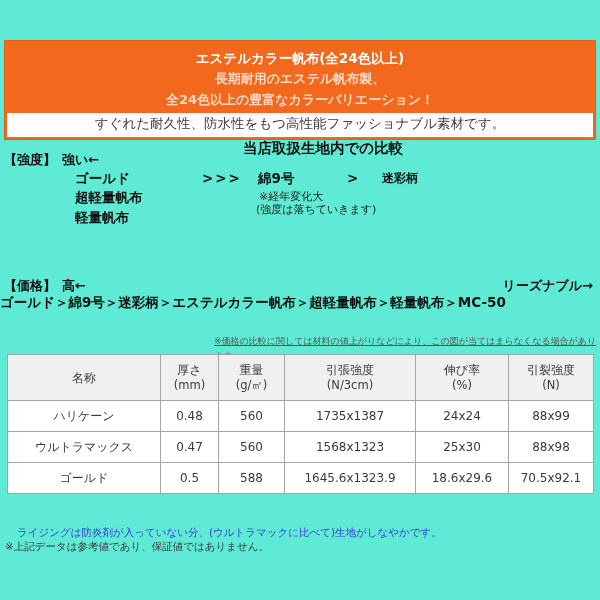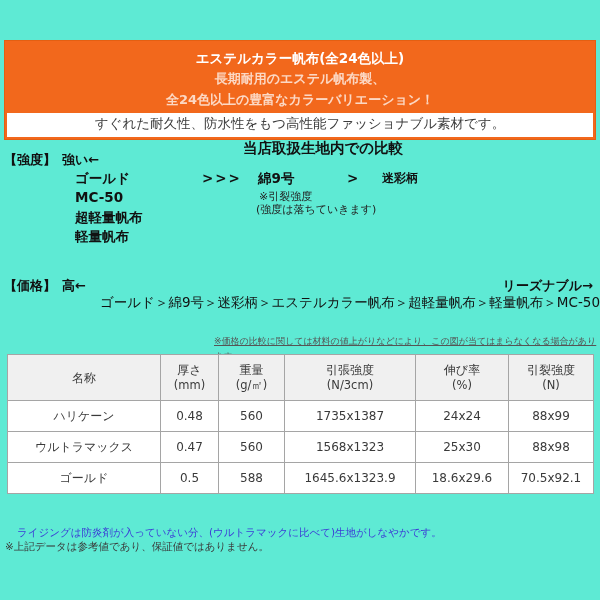--- a/index.html
+++ b/index.html
@@ -19,21 +19,21 @@
   .str-items{position:absolute;left:75px;top:169px;font-size:13.5px;font-weight:bold;line-height:19.3px;color:#111;}
   .str-op1{position:absolute;left:202px;top:170px;font-size:13.5px;font-weight:bold;letter-spacing:2px;color:#111;}
   .str-cotton{position:absolute;left:258px;top:170px;font-size:13.5px;font-weight:bold;color:#111;}
   .str-op2{position:absolute;left:347px;top:170px;font-size:13.5px;font-weight:bold;color:#111;}
   .str-camo{position:absolute;left:382px;top:170px;font-size:12px;font-weight:bold;color:#111;}
   .aging1{position:absolute;left:259px;top:189px;font-size:11px;color:#222;}
   .aging2{position:absolute;left:256px;top:202px;font-size:11px;color:#222;}
 
   
   .price-reasonable{position:absolute;right:7px;top:277px;font-size:13px;font-weight:bold;color:#111;}
-  .price-order{position:absolute;left:0;top:294px;width:100%;text-align:right;font-size:13.5px;font-weight:normal;color:#111;}
+  .price-order{position:absolute;left:0;top:294px;width:100%;text-align:left;font-size:13.5px;font-weight:bold;color:#111;}
   .price-note{position:absolute;left:214px;top:334px;font-size:9px;line-height:14.5px;color:#555;text-decoration:underline;}
 
   
   table.spec{position:absolute;left:7px;top:354px;width:586px;border-collapse:collapse;table-layout:fixed;}
   table.spec th,table.spec td{border:1px solid #a5a5a5;text-align:center;vertical-align:middle;font-weight:normal;padding:0;}
   table.spec th{background:#f0f0f0;color:#3a3a3a;font-size:12px;height:45px;}
   table.spec th .u{display:block;font-size:11.5px;line-height:15px;}
   table.spec th .l{display:block;line-height:16px;}
   table.spec td{background:#ffffff;color:#3a3a3a;font-size:12px;height:30px;}
   .col-name{width:153px;} .col-thick{width:58px;} .col-weight{width:66px;}
@@ -57,29 +57,28 @@
     <div class="banner-strip">すぐれた耐久性、防水性をもつ高性能ファッショナブル素材です。</div>
   </div>
 
   <div class="cmp-title">当店取扱生地内での比較</div>
 
   <div class="sec-label" style="top:151px;">
     <span>【強度】</span><span class="dir">強い←</span>
   </div>
   <div class="str-items">
     <div>ゴールド</div>
-    <div>MC-50</div>
     <div>超軽量帆布</div>
     <div>軽量帆布</div>
   </div>
   <div class="str-op1">&gt;&gt;&gt;</div>
   <div class="str-cotton">綿9号</div>
   <div class="str-op2">&gt;</div>
   <div class="str-camo">迷彩柄</div>
-  <div class="aging1">※引裂強度</div>
+  <div class="aging1">※経年変化大</div>
   <div class="aging2">(強度は落ちていきます)</div>
 
   <div class="sec-label" style="top:277px;">
     <span>【価格】</span><span class="dir">高←</span>
   </div>
   <div class="price-reasonable">リーズナブル→</div>
   <div class="price-order">ゴールド＞綿9号＞迷彩柄＞エステルカラー帆布＞超軽量帆布＞軽量帆布＞MC-50</div>
   <div class="price-note">
     <div>※価格の比較に関しては材料の値上がりなどにより、この図が当てはまらなくなる場合があります。</div>
     <div>その場合実際の商品の価格が優先されます。</div>

